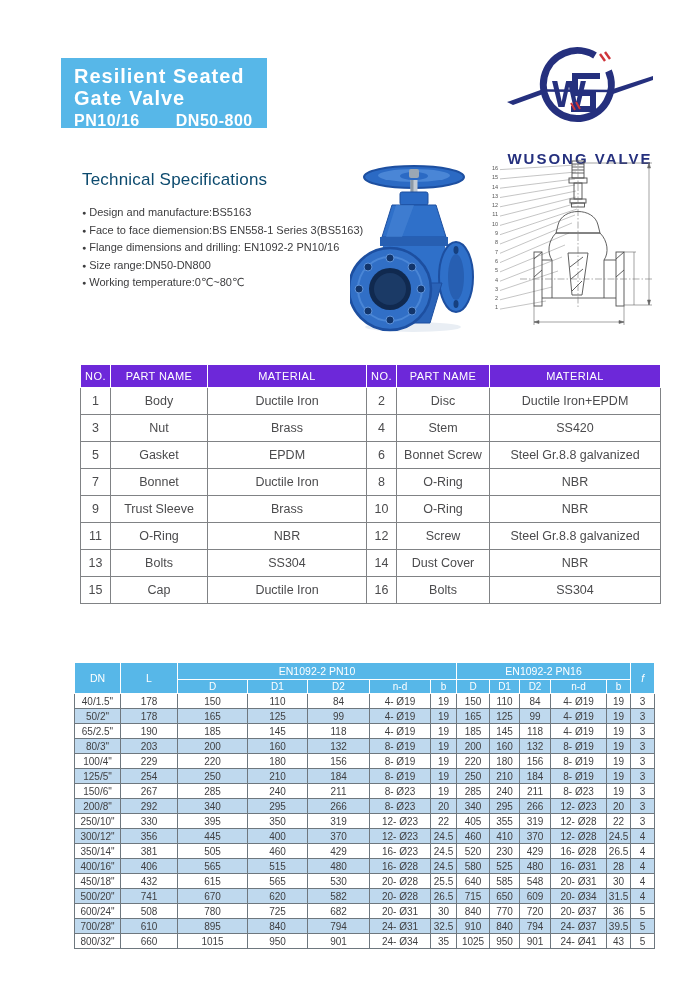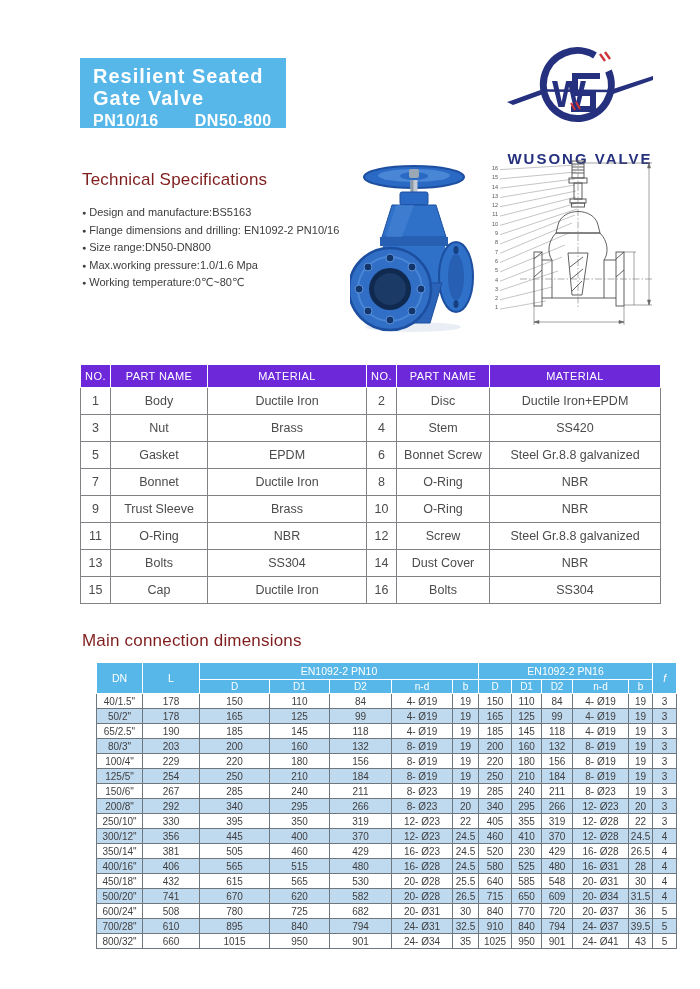--- a/index.html
+++ b/index.html
@@ -2,31 +2,31 @@
 <html><head>
 <meta charset="utf-8">
 <style>
   html,body{margin:0;padding:0;background:#e8e8e8;}
   .page{
     position:relative;width:700px;height:989px;background:#ffffff;margin:0 auto;
     font-family:"Liberation Sans","DejaVu Sans",sans-serif;color:#414042;overflow:hidden;
   }
   
   .title-block{
-    position:absolute;left:80px;top:58px;width:206px;height:70px;
+    position:absolute;left:61px;top:58px;width:206px;height:70px;
     background:#57b7e8;color:#ffffff;box-sizing:border-box;padding:7px 0 0 13px;
   }
   .title-line{font-size:20px;font-weight:700;letter-spacing:1px;line-height:22px;white-space:nowrap;}
   .title-sub{margin-top:3px;font-size:16px;font-weight:700;letter-spacing:.5px;}
   .title-sub .sub1{margin-right:36px;}
   .brand{position:absolute;left:500px;top:42px;width:160px;text-align:center;}
   .brand-name{margin-top:8px;font-size:15px;font-weight:700;letter-spacing:2px;color:#25307e;white-space:nowrap;}
   
   .section-heading{
-    position:absolute;left:82px;font-size:17px;color:#7f1d1d;letter-spacing:.2px;
+    position:absolute;left:82px;font-size:17px;color:#0c4a6e;letter-spacing:.2px;
   }
   #heading-specs{top:170px;}
   #heading-components{top:330px;}
   #heading-dimensions{top:631px;}
   
   .specs{position:absolute;left:82px;top:204px;margin:0;padding:0;list-style:none;}
   .specs li{
     font-size:11px;line-height:17.5px;color:#3c3c3e;white-space:nowrap;
   }
   .specs li::before{content:"●";font-size:7px;vertical-align:1px;margin-right:3px;color:#3c3c3e;}
@@ -42,21 +42,21 @@
   .comp-table th{
     background:#6d28d9;color:#ffffff;font-size:11px;font-weight:400;letter-spacing:.4px;
     height:22px;border:1px solid #ffffff;padding:0;
   }
   .comp-table td{
     height:26px;border:1px solid #808285;font-size:12.5px;color:#4b4b4d;
     text-align:center;padding:0;background:#ffffff;
   }
   
   .dim-table{
-    position:absolute;left:96px;top:662px;width:580px;border-collapse:collapse;table-layout:fixed;
+    position:absolute;left:74px;top:662px;width:580px;border-collapse:collapse;table-layout:fixed;
   }
   .dim-table th{
     background:#57b7e8;color:#ffffff;font-weight:400;border:1px solid #ffffff;padding:0;
   }
   .dim-table thead tr:first-child th{height:16px;font-size:10.5px;}
   .dim-table thead tr:last-child th{height:13px;font-size:10px;}
   .dim-table th.f-col{font-style:italic;}
   .dim-table td{
     height:14px;border:1px solid #6e777e;font-size:10px;color:#3f3f41;
     text-align:center;padding:0;background:#ffffff;white-space:nowrap;
@@ -93,23 +93,23 @@
       <path d="M 95 34 H 70 V 51 H 88 V 67 H 66" fill="none" stroke="#25307e" stroke-width="6"></path>
       <line x1="66" y1="61" x2="70" y2="68" stroke="#ce3339" stroke-width="2"></line>
       <line x1="71" y1="60" x2="75" y2="67" stroke="#ce3339" stroke-width="2"></line>
     </svg>
     <div class="brand-name">WUSONG VALVE</div>
   </div>
 
   <div class="section-heading" id="heading-specs">Technical Specifications</div>
   <ul class="specs">
       <li>Design and manufacture:BS5163</li>
+      <li>Face to face diemension:BS EN558-1 Series 3(BS5163)</li>
       <li>Flange dimensions and drilling: EN1092-2 PN10/16</li>
       <li>Size range:DN50-DN800</li>
-      <li>Max.working pressure:1.0/1.6 Mpa</li>
       <li>Working temperature:0℃~80℃</li>
     </ul>
 
   <div class="photo">
     <svg width="130" height="174" viewBox="0 0 130 174">
       <ellipse cx="63" cy="166" rx="48" ry="5" fill="#e9eef4"></ellipse>
 
       <ellipse cx="64" cy="16" rx="50" ry="11" fill="#2b6ac4" stroke="#1d4fa0" stroke-width="2"></ellipse>
       <ellipse cx="64" cy="14.5" rx="36" ry="6.5" fill="#4a86d6"></ellipse>
       <ellipse cx="64" cy="15" rx="14" ry="4" fill="#2b6ac4"></ellipse>
@@ -322,21 +322,20 @@
           <td>15</td>
           <td>Cap</td>
           <td>Ductile Iron</td>
           <td>16</td>
           <td>Bolts</td>
           <td>SS304</td>
         </tr>
       </tbody>
   </table>
 
-  <div class="section-heading" id="heading-dimensions">Main connection dimensions</div>
   <table class="dim-table">
     <colgroup>
       <col style="width:46px">
         <col style="width:57px">
         <col style="width:70px">
         <col style="width:60px">
       <col style="width:62px">
         <col style="width:61px">
         <col style="width:26px">
         <col style="width:33px">

